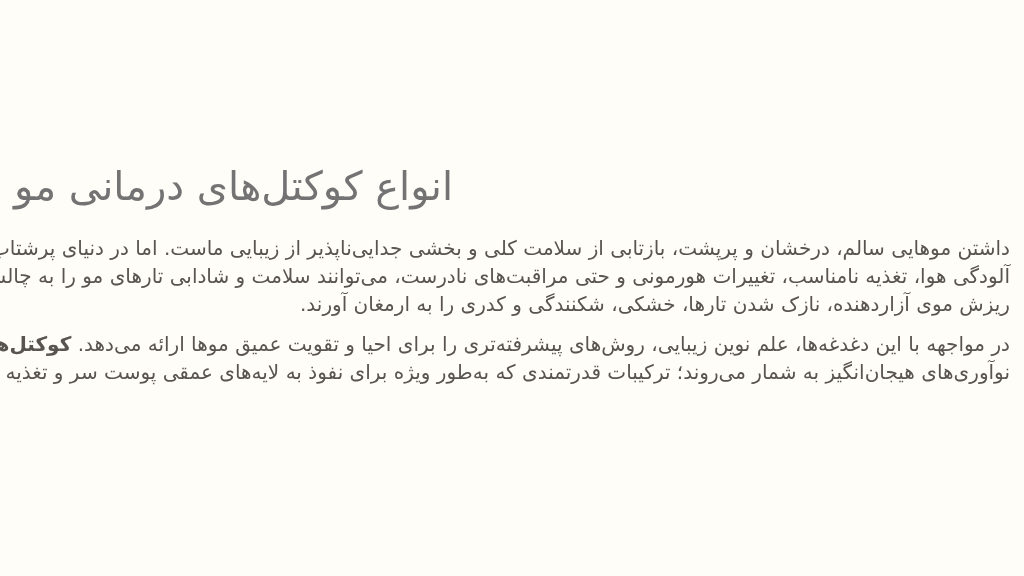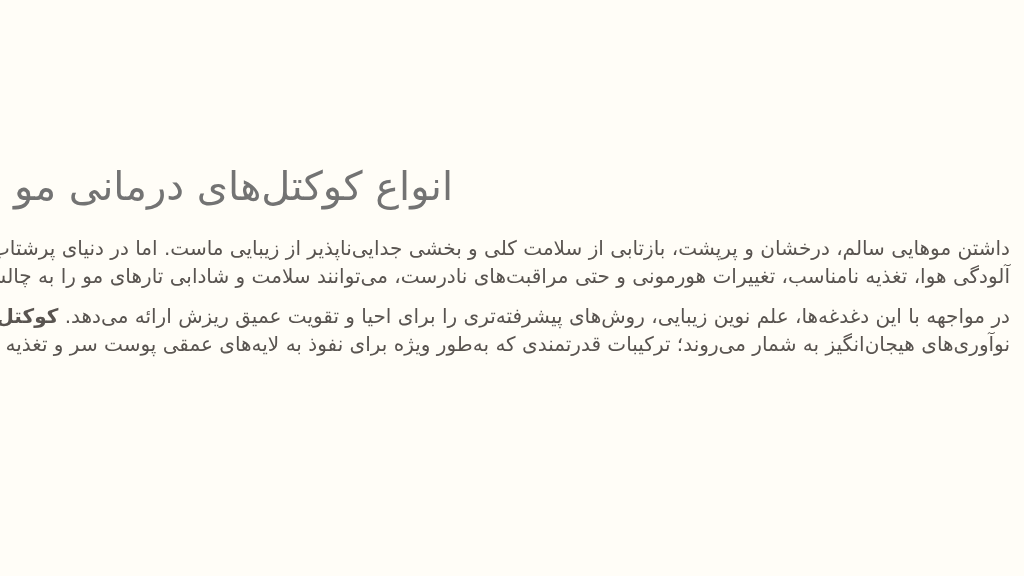--- a/index.html
+++ b/index.html
@@ -50,19 +50,20 @@
 </style>
 </head>
 <body>
 
 <div class="slide">
   <div class="title">انواع کوکتل‌های درمانی مو</div>
   <div class="body-text">
       <div class="para">
         <div class="line"><span>داشتن موهایی سالم، درخشان و پرپشت، بازتابی از سلامت کلی و بخشی جدایی‌ناپذیر از زیبایی ماست. اما در دنیای پرشتاب امروز، عواملی چون استرس،</span></div>
         <div class="line"><span>آلودگی هوا، تغذیه نامناسب، تغییرات هورمونی و حتی مراقبت‌های نادرست، می‌توانند سلامت و شادابی تارهای مو را به چالش کشیده و مشکلاتی نظیر</span></div>
+        <div class="line"><span>ریزش موی آزاردهنده، نازک شدن تارها، خشکی، شکنندگی و کدری را به ارمغان آورند.</span></div>
       </div>
       <div class="para">
-        <div class="line"><span>در مواجهه با این دغدغه‌ها، علم نوین زیبایی، روش‌های پیشرفته‌تری را برای احیا و تقویت عمیق ریزش ارائه می‌دهد. </span><span class="bold">کوکتل‌های درمانی مو</span></div>
+        <div class="line"><span>در مواجهه با این دغدغه‌ها، علم نوین زیبایی، روش‌های پیشرفته‌تری را برای احیا و تقویت عمیق موها ارائه می‌دهد. </span><span class="bold">کوکتل‌های درمانی مو</span></div>
         <div class="line"><span>نوآوری‌های هیجان‌انگیز به شمار می‌روند؛ ترکیبات قدرتمندی که به‌طور ویژه برای نفوذ به لایه‌های عمقی پوست سر و تغذیه مستقیم فولیکول‌های مو طراحی</span></div>
       </div>
     </div>
 </div>
 
 </body></html>

